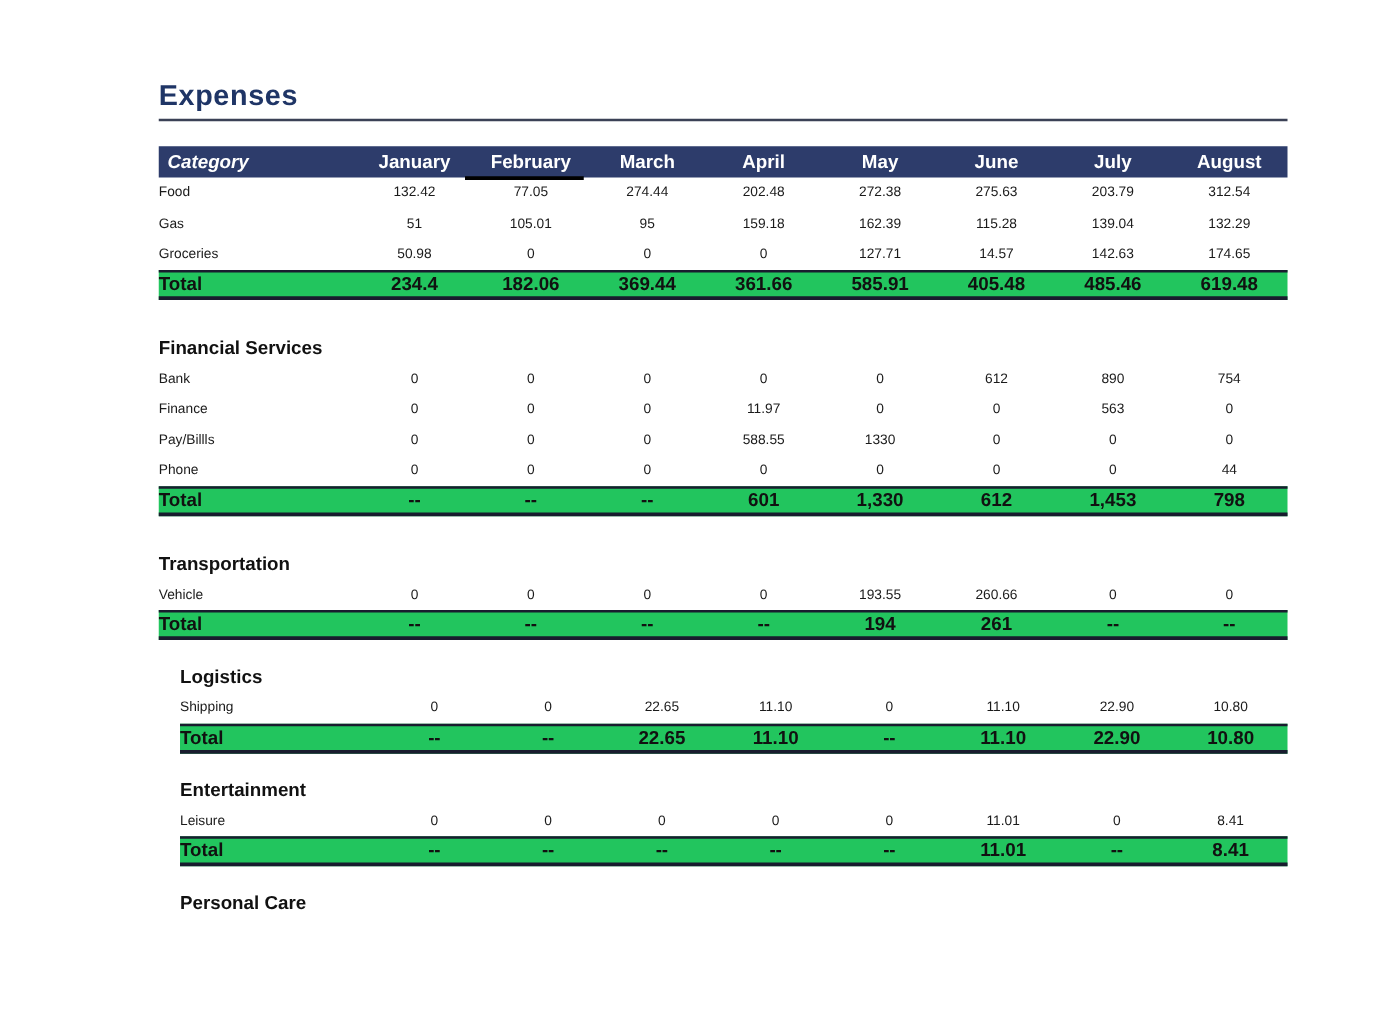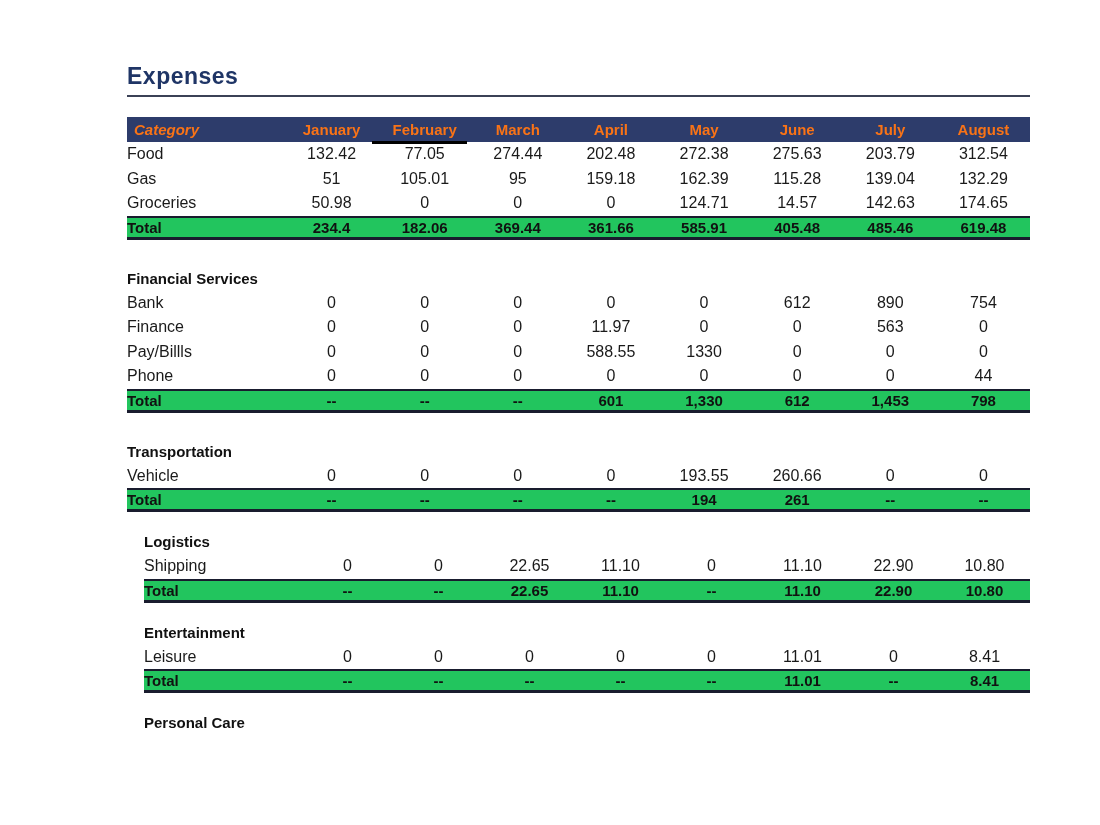--- a/index.html
+++ b/index.html
@@ -30,21 +30,21 @@
     margin-top: 5px;
   }
   .table { margin-top: 20px; }
   .row {
     display: grid;
     grid-template-columns: 158px repeat(8, 1fr);
     align-items: center;
   }
   .header-row {
     background: #2d3c6b;
-    color: #f97316;
+    color: #ffffff;
     height: 25px;
     font-size: 15px;
     font-weight: bold;
   }
   .cell { white-space: nowrap; }
   .hcell { text-align: center; position: relative; height: 23px; line-height: 23px; }
   .hcell.cat {
     text-align: left;
     font-style: italic;
     padding-left: 7px;
@@ -58,21 +58,21 @@
   }
   .section { }
   .section.gap-lg { margin-top: 26px; }
   .section.gap-sm { margin-top: 17px; margin-left: 17px; }
   .heading-row { height: 25px; line-height: 25px; }
   .section-heading {
     font-size: 15px;
     font-weight: bold;
     color: #111111;
   }
-  .data-row { height: 24.5px; font-size: 16px; }
+  .data-row { height: 24.5px; font-size: 11px; }
   .cell.label { text-align: left; }
   .cell.num { text-align: center; }
   .total-row {
     height: 24px;
     background: #22c55e;
     border-top: 2px solid #191c2e;
     border-bottom: 3px solid #191c2e;
     font-size: 15px;
     font-weight: bold;
     color: #111111;
@@ -118,21 +118,21 @@
           <div class="cell num">115.28</div>
           <div class="cell num">139.04</div>
           <div class="cell num">132.29</div>
         </div>
         <div class="row data-row">
           <div class="cell label">Groceries</div>
           <div class="cell num">50.98</div>
           <div class="cell num">0</div>
           <div class="cell num">0</div>
           <div class="cell num">0</div>
-          <div class="cell num">124.71</div>
+          <div class="cell num">127.71</div>
           <div class="cell num">14.57</div>
           <div class="cell num">142.63</div>
           <div class="cell num">174.65</div>
         </div>
         <div class="row total-row">
           <div class="cell label">Total</div>
           <div class="cell num">234.4</div>
           <div class="cell num">182.06</div>
           <div class="cell num">369.44</div>
           <div class="cell num">361.66</div>

